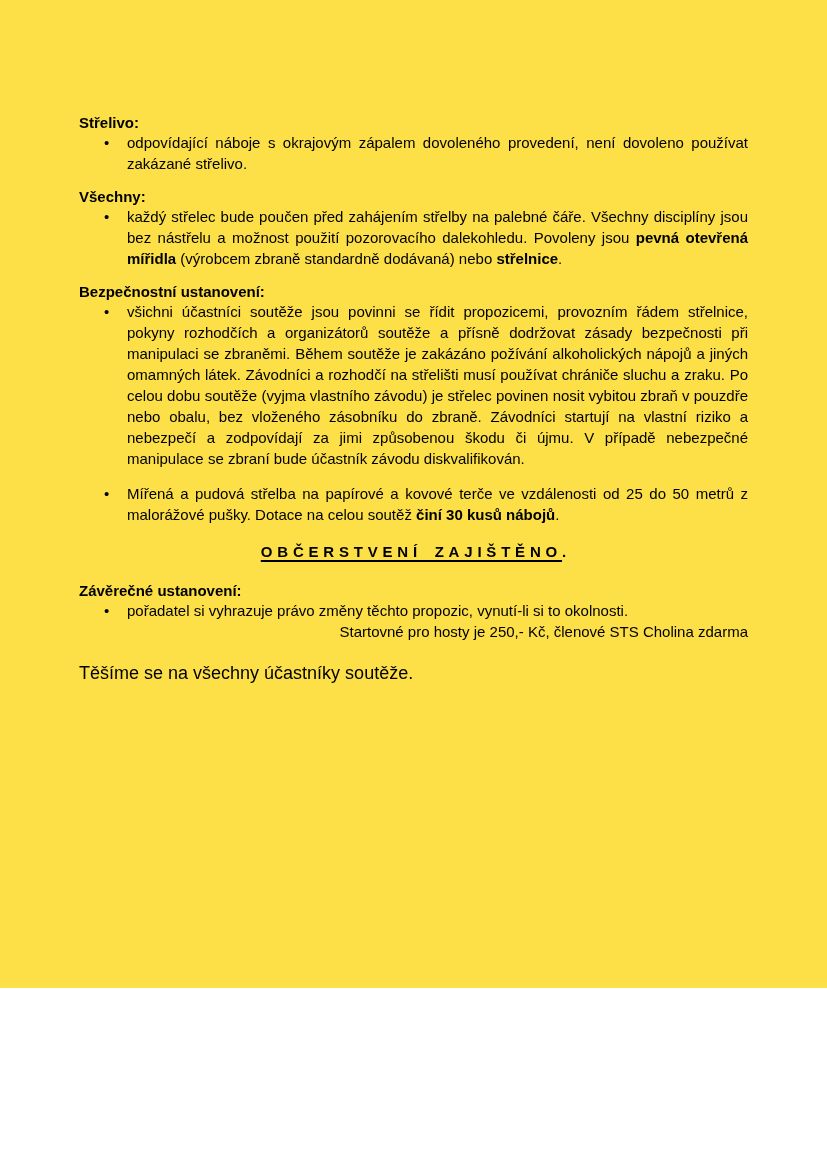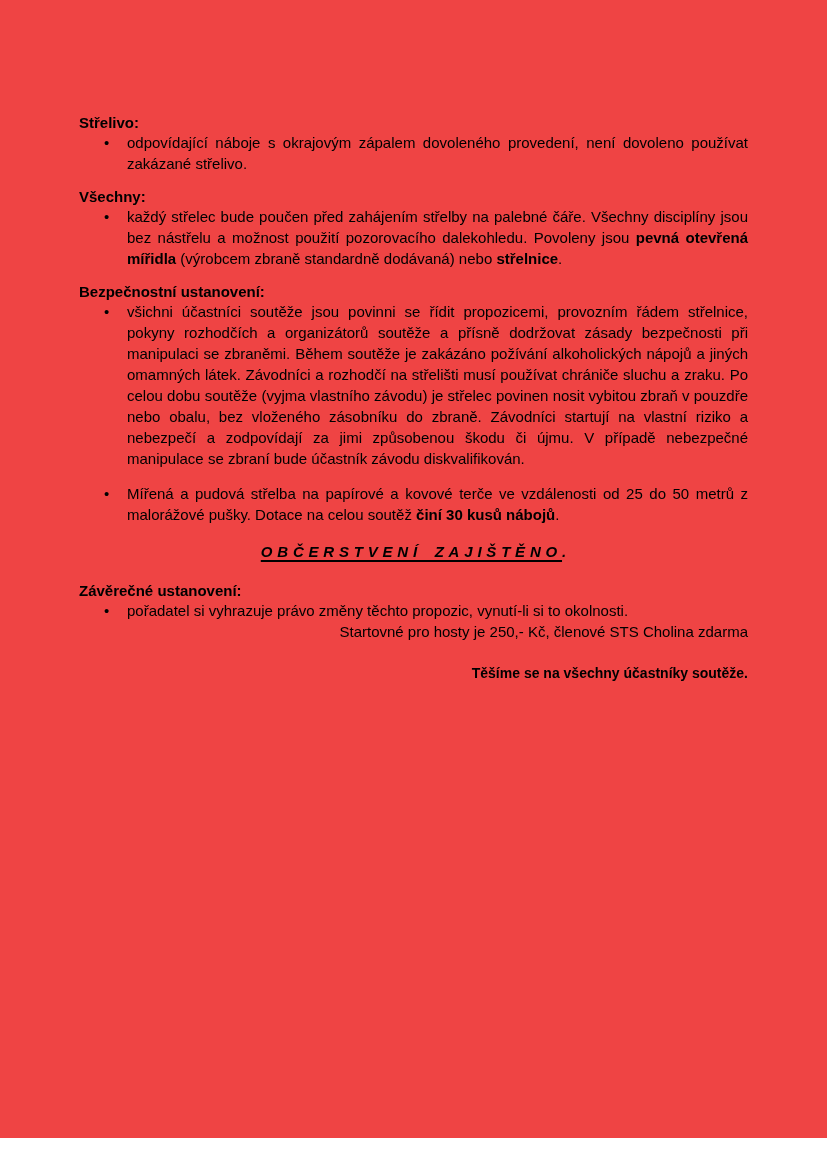--- a/index.html
+++ b/index.html
@@ -1,20 +1,20 @@
 <!DOCTYPE html>
 <html><head>
 <meta charset="utf-8">
 <style>
   html, body { margin: 0; padding: 0; background: #ffffff; }
   .page {
     position: relative;
     width: 827px;
-    height: 1138px;
-    background: #ef4444;
+    height: 988px;
+    background: #fde047;
     color: #000000;
     font-family: "Liberation Sans", "DejaVu Sans", sans-serif;
     font-size: 15px;
     line-height: 21px;
     overflow: hidden;
     box-sizing: border-box;
   }
   .content {
     padding: 114px 79px 0 79px;
     box-sizing: border-box;
@@ -46,35 +46,34 @@
   .run-bold { font-weight: bold; }
   .plain-line {
     margin: 0;
     padding-left: 53px;
     text-align: right;
   }
   .banner {
     margin: 16px 0 20px 0;
     text-align: center;
     font-weight: bold;
-    font-style: italic;
     font-size: 15px;
   }
   .banner-text {
     letter-spacing: 0.32em;
     word-spacing: 0.25em;
     text-decoration: underline;
     text-decoration-thickness: 1.5px;
     text-underline-offset: 3px;
   }
   .closing {
     margin: 20px 0 0 0;
-    text-align: right;
-    font-weight: bold;
-    font-size: 14px;
+    text-align: left;
+    font-weight: normal;
+    font-size: 18px;
     line-height: 22px;
   }
 </style>
 </head>
 <body>
 
 <div class="page">
   <div class="content">
       <section class="doc-section">
         <h3 class="section-heading">Střelivo:</h3>

